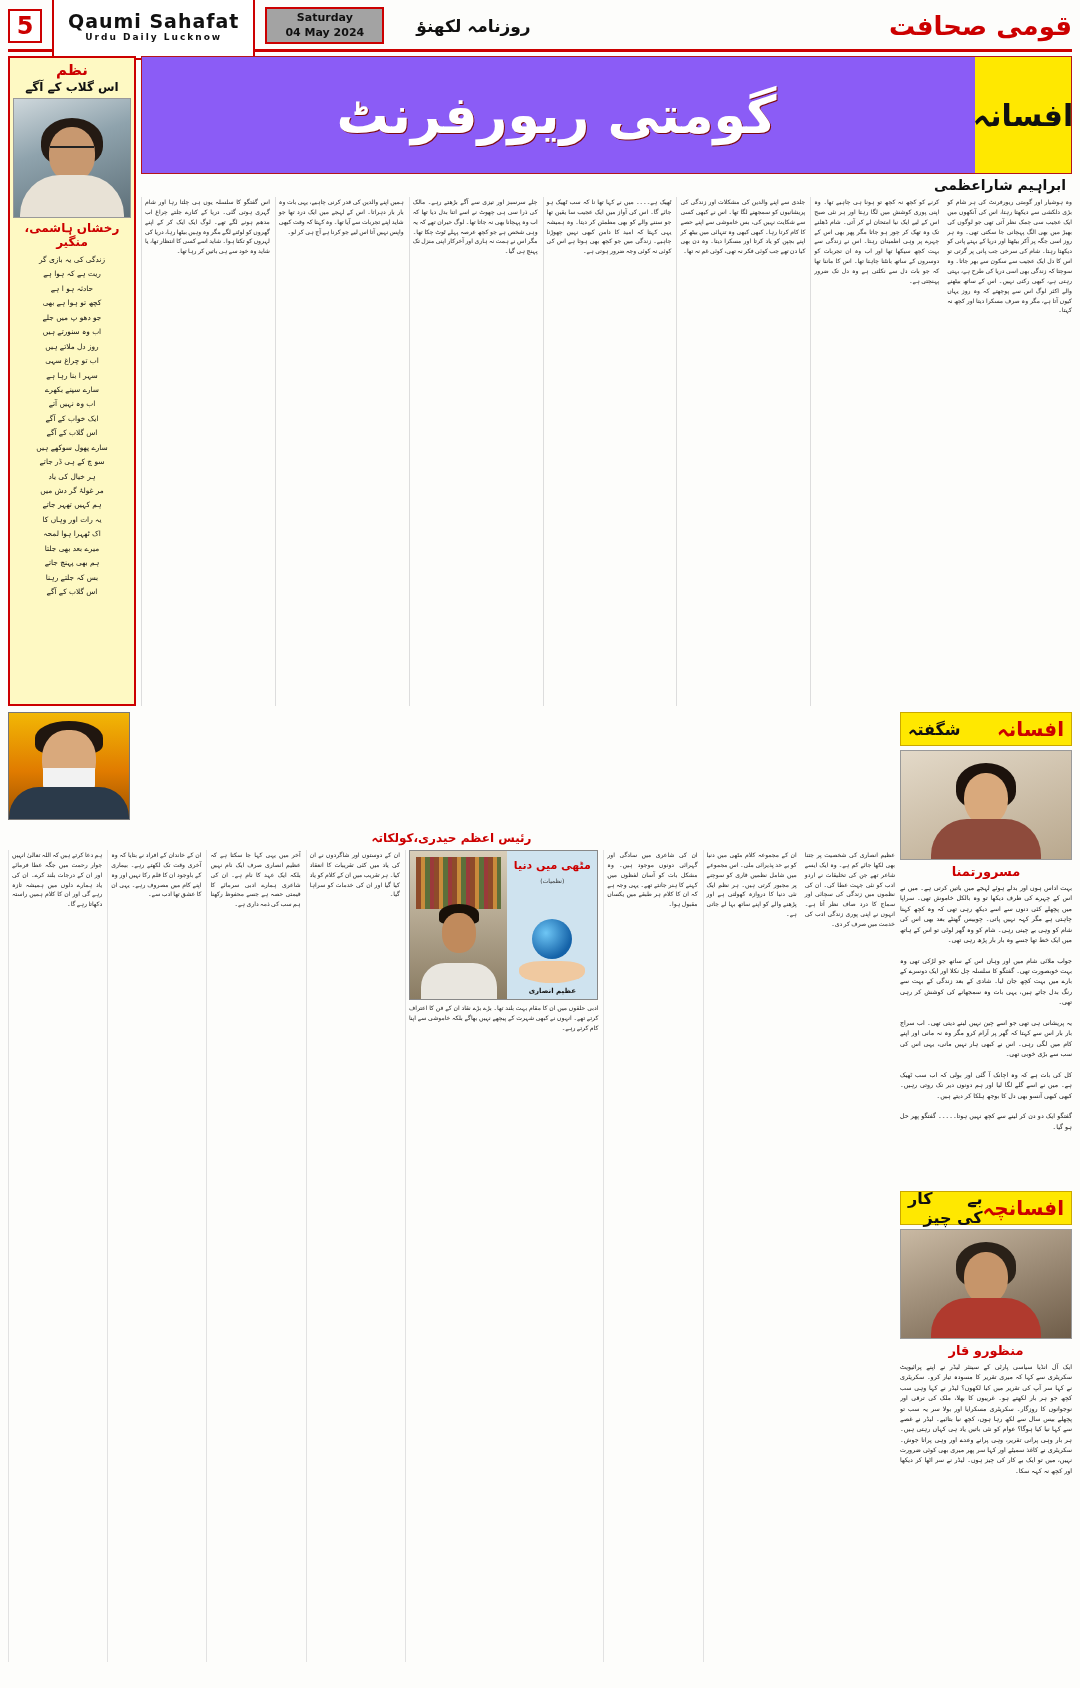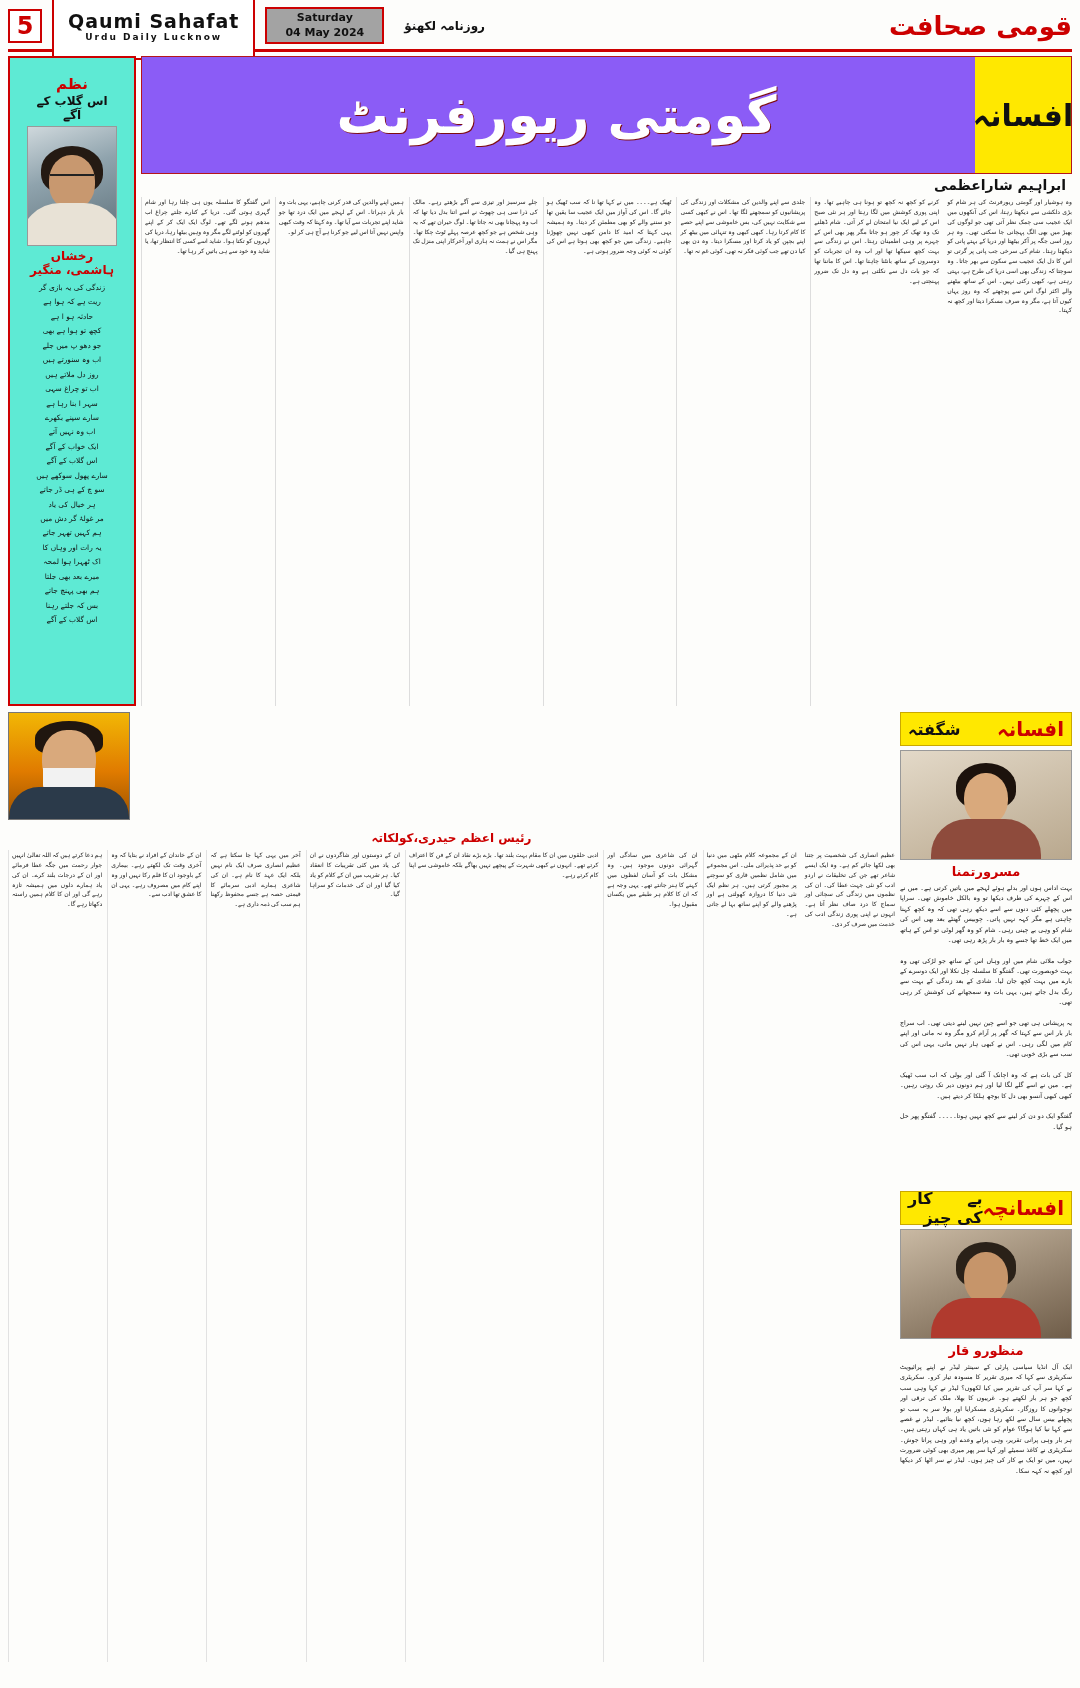--- a/index.html
+++ b/index.html
@@ -27,36 +27,36 @@
   }
   .title-box {
     border:2px solid #c00; padding:16px 14px; text-align:center; background:#fff;
   }
   .title-box .t1 { font-size:19px; font-weight:bold; letter-spacing:1px; color:#111; }
   .title-box .t2 { font-size:9px; font-weight:bold; letter-spacing:2px; color:#111; }
   .date-box {
     border:2px solid #c00; padding:2px 18px; text-align:center; font-size:11px; font-weight:bold;
     line-height:1.35; background:#a3a3a3;
   }
-  .ur-daily { font-size:12px; font-weight:bold; margin-left:10px; direction:rtl; }
+  .ur-daily { font-size:17px; font-weight:bold; margin-left:22px; direction:rtl; }
   .brand-ur { margin-left:auto; font-size:26px; font-weight:bold; color:#c00; direction:rtl; }
 
   
   .ur { direction:rtl; text-align:justify; font-family:"DejaVu Sans", sans-serif; }
   .body-col {
     font-size:6.1px; line-height:1.62; text-align:justify; direction:rtl;
     color:#1a1a1a; hyphens:auto; word-spacing:-0.5px;
   }
 
   
   .top-section { display:flex; gap:5px; height:650px; }
 
   .nazm-col {
-    width:128px; border:2px solid #c00; padding:17px; display:flex; flex-direction:column;
-    background:#5eead4;
+    width:128px; border:2px solid #c00; padding:3px; display:flex; flex-direction:column;
+    background:#fef9c3;
   }
   .nazm-head { text-align:center; font-size:15px; font-weight:bold; color:#c00; direction:rtl; }
   .nazm-sub { text-align:center; font-size:12px; font-weight:bold; direction:rtl; margin-top:1px; }
   .poet-photo {
     width:100%; height:120px; margin-top:4px;
     background:linear-gradient(160deg,#cfd8dc 0%,#8fa3ad 40%,#5d6f78 100%);
     position:relative; overflow:hidden; border:1px solid #999;
   }
   .poet-photo .face {
     position:absolute; left:50%; top:24%; transform:translateX(-50%);
@@ -269,20 +269,35 @@
         </div>
       </div>
       <div class="feature-credit ur">رئیس اعظم حیدری،کولکاتہ</div>
 
       <div class="feature-cols">
         <div class="body-col">ہم دعا کرتے ہیں کہ اللہ تعالیٰ انہیں جوار رحمت میں جگہ عطا فرمائے اور ان کے درجات بلند کرے۔ ان کی یاد ہمارے دلوں میں ہمیشہ تازہ رہے گی اور ان کا کلام ہمیں راستہ دکھاتا رہے گا۔</div>
         <div class="body-col">ان کے خاندان کے افراد نے بتایا کہ وہ آخری وقت تک لکھتے رہے۔ بیماری کے باوجود ان کا قلم رکا نہیں اور وہ اپنے کام میں مصروف رہے۔ یہی ان کا عشق تھا ادب سے۔</div>
         <div class="body-col">آخر میں یہی کہا جا سکتا ہے کہ عظیم انصاری صرف ایک نام نہیں بلکہ ایک عہد کا نام ہے۔ ان کی شاعری ہمارے ادبی سرمائے کا قیمتی حصہ ہے جسے محفوظ رکھنا ہم سب کی ذمہ داری ہے۔</div>
         <div class="body-col">ان کے دوستوں اور شاگردوں نے ان کی یاد میں کئی تقریبات کا انعقاد کیا۔ ہر تقریب میں ان کے کلام کو یاد کیا گیا اور ان کی خدمات کو سراہا گیا۔</div>
         <div style="flex:2.1; border-left:1px solid #e2e2e2; padding-left:3px;">
+          <div class="book-img">
+            <div class="book-photo">
+              <div class="bp-shelf"></div>
+              <div class="bp-hair"></div>
+              <div class="bp-face"></div>
+              <div class="bp-body"></div>
+            </div>
+            <div class="book-cover">
+              <div class="bt ur">مٹھی میں دنیا</div>
+              <div class="bs ur">(نظمیات)</div>
+              <div class="globe"></div>
+              <div class="hand"></div>
+              <div class="ba ur">عظیم انصاری</div>
+            </div>
+          </div>
           <div class="body-col">ادبی حلقوں میں ان کا مقام بہت بلند تھا۔ بڑے بڑے نقاد ان کے فن کا اعتراف کرتے تھے۔ انہوں نے کبھی شہرت کے پیچھے نہیں بھاگے بلکہ خاموشی سے اپنا کام کرتے رہے۔</div>
         </div>
         <div class="body-col">ان کی شاعری میں سادگی اور گہرائی دونوں موجود ہیں۔ وہ مشکل بات کو آسان لفظوں میں کہنے کا ہنر جانتے تھے۔ یہی وجہ ہے کہ ان کا کلام ہر طبقے میں یکساں مقبول ہوا۔</div>
         <div class="body-col">ان کے مجموعہ کلام مٹھی میں دنیا کو بے حد پذیرائی ملی۔ اس مجموعے میں شامل نظمیں قاری کو سوچنے پر مجبور کرتی ہیں۔ ہر نظم ایک نئی دنیا کا دروازہ کھولتی ہے اور پڑھنے والے کو اپنے ساتھ بہا لے جاتی ہے۔</div>
         <div class="body-col">عظیم انصاری کی شخصیت پر جتنا بھی لکھا جائے کم ہے۔ وہ ایک ایسے شاعر تھے جن کی تخلیقات نے اردو ادب کو نئی جہت عطا کی۔ ان کی نظموں میں زندگی کی سچائی اور سماج کا درد صاف نظر آتا ہے۔ انہوں نے اپنی پوری زندگی ادب کی خدمت میں صرف کر دی۔</div>
       </div>
     </div>
 
     <div class="rail">
       <div class="rail-banner">

